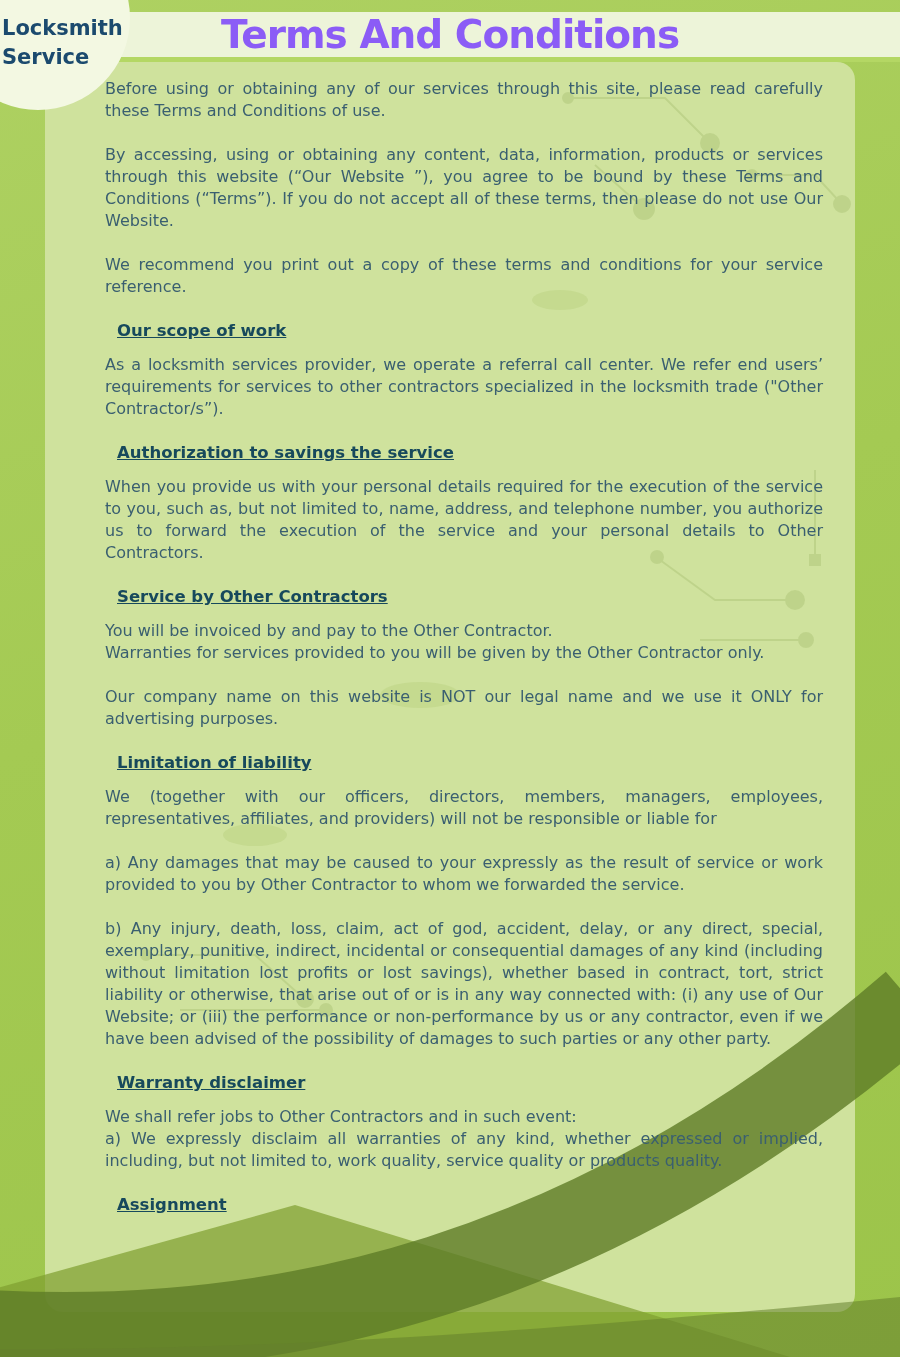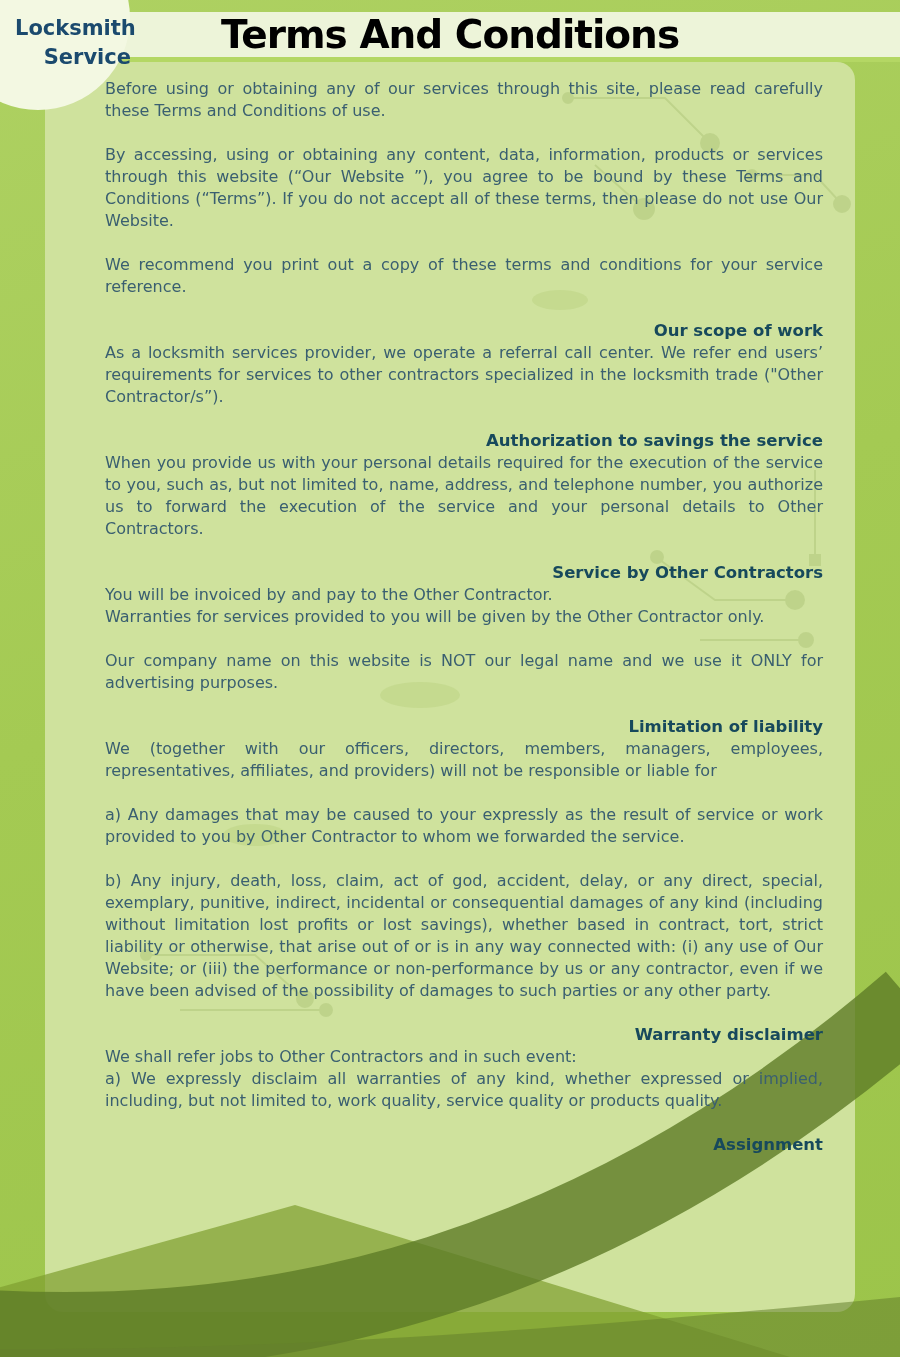--- a/index.html
+++ b/index.html
@@ -21,21 +21,21 @@
     border-bottom: 5px solid #b4d764;
     z-index: 1;
   }
   .page-title {
     margin: 0;
     text-align: center;
     font-size: 39px;
     font-weight: bold;
     line-height: 46px;
     letter-spacing: -1px;
-    color: #000000;
+    color: #8b5cf6;
   }
   
   .panel {
     position: absolute;
     left: 45px; top: 62px;
     width: 810px; height: 1250px;
     background: #cfe29d;
     border-radius: 18px;
     z-index: 1;
   }
@@ -55,47 +55,47 @@
     z-index: 3;
     color: #3a5f70;
     font-size: 16px;
     line-height: 22px;
   }
   .content p { margin: 0; text-align: justify; }
   .content section { margin-top: 22px; }
   .content section:first-child { margin-top: 12px; }
   .content .block + .block { margin-top: 22px; }
   .content h3 {
-    margin: 0;
+    margin: 12px;
     font-size: 16.5px;
     line-height: 22px;
     font-weight: bold;
     color: #17495c;
-    text-align: right;
+    text-align: left;
+    text-decoration: underline;
   }
   
   .badge-circle {
     position: absolute;
     left: -54px; top: -74px;
     width: 184px; height: 184px;
     border-radius: 50%;
     background: #f3f8e2;
     z-index: 4;
   }
   .badge-text {
     position: absolute;
     left: 2px; top: 14px;
     width: 116px;
     z-index: 5;
-    text-align: right;
+    text-align: left;
     font-size: 21px;
     font-weight: bold;
     line-height: 29px;
     color: #1b4a6e;
-    margin-left: 13px;
   }
 </style>
 </head>
 <body>
 
 <div class="page">
 
   <div class="panel"></div>
 
   <div class="header-band">

